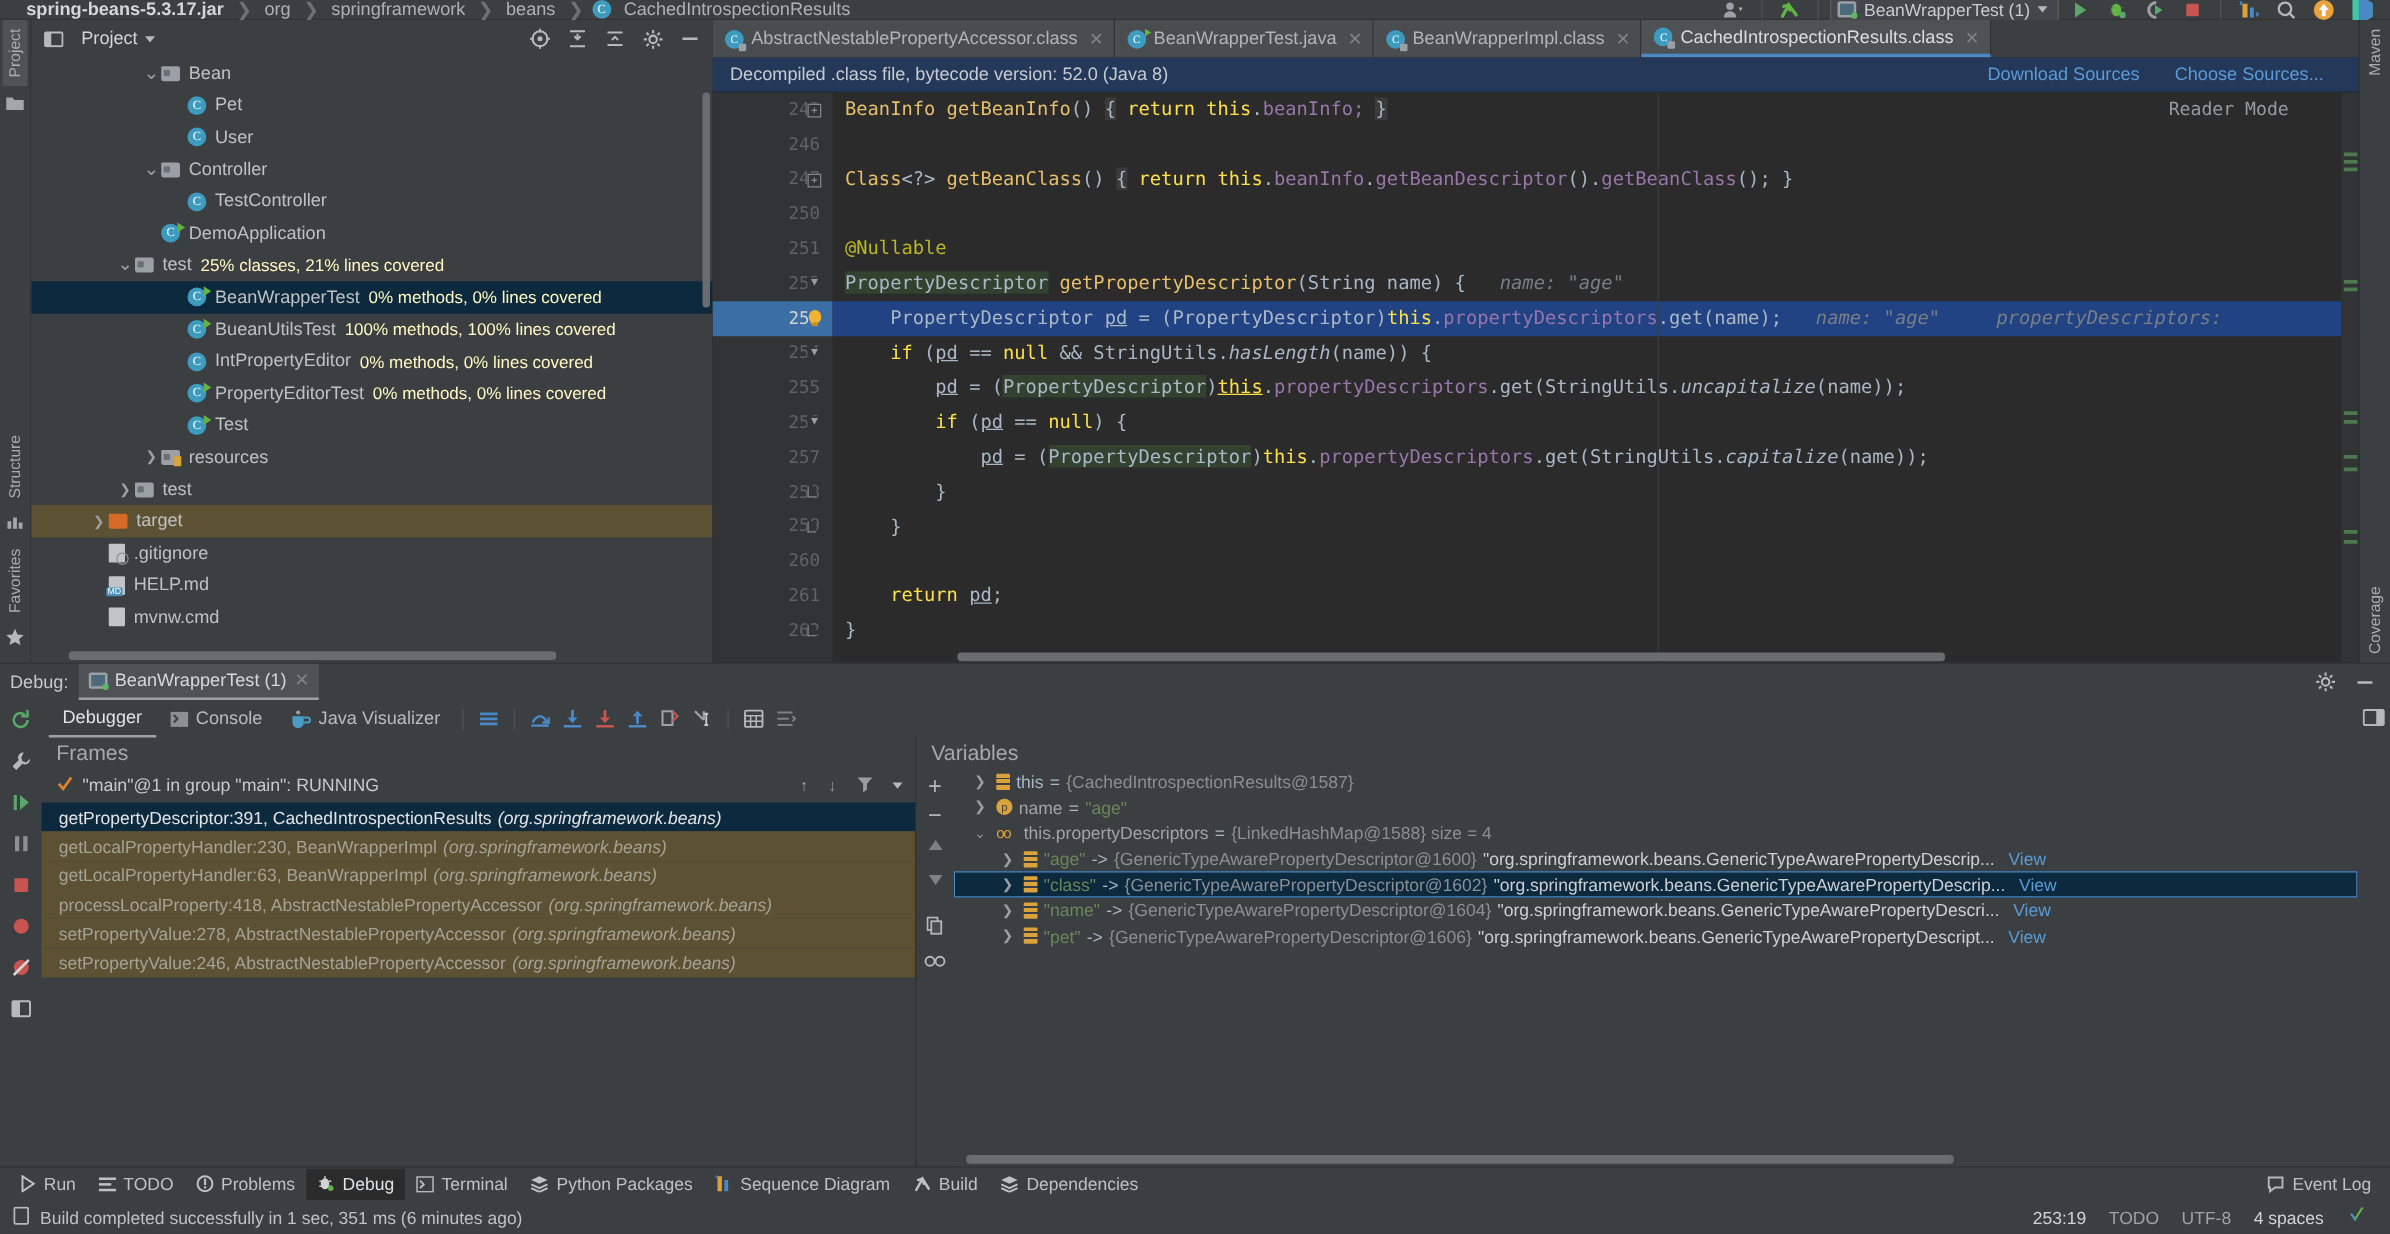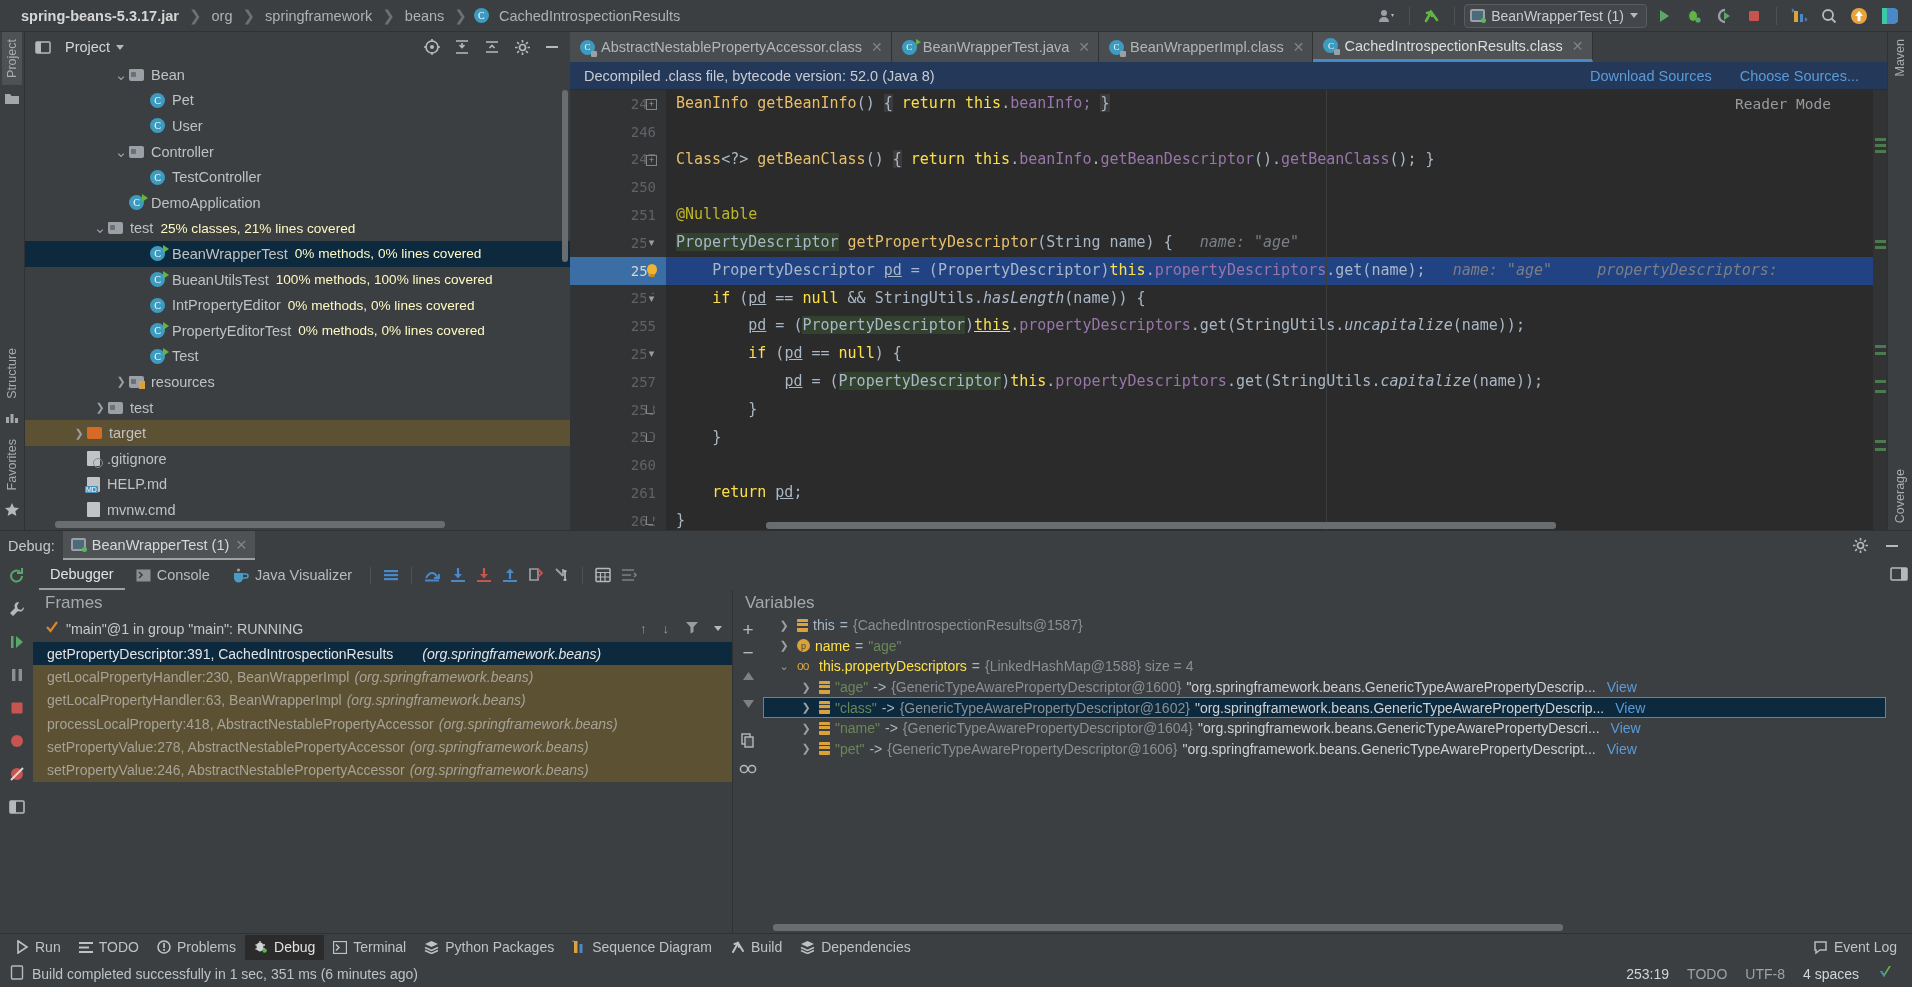--- a/index.html
+++ b/index.html
@@ -8,21 +8,21 @@
     background: #3c3f41;
     font-family: "Liberation Sans", sans-serif;
     font-size: 14px;
     color: #bbbbbb;
     overflow: hidden;
   }
   .app { position: relative; width: 1912px; height: 987px; display: flex; flex-direction: column; }
 
   
   .topbar {
-    height: 32px; background: #3c3f41; display: flex; align-items: center;
+    height: 16px; background: #3c3f41; display: flex; align-items: center;
     padding: 0 6px; flex: none; border-bottom: 1px solid #323232;
   }
   .crumbs { display: flex; align-items: center; gap: 2px; flex: 1; padding-left: 12px; }
   .crumb { color: #afb1b3; font-size: 14.5px; padding: 1px 3px; white-space: nowrap; }
   .crumb.bold { font-weight: bold; color: #d6d6d6; }
   .crumb-sep { color: #6e7174; font-size: 15px; padding: 0 5px; }
   .topbar-right { display: flex; align-items: center; gap: 4px; padding-right: 4px; }
   .tb-btn { width: 26px; height: 24px; display: flex; align-items: center; justify-content: center; border-radius: 3px; }
   .tb-sep { width: 1px; height: 18px; background: #4e5254; margin: 0 5px; }
   .runconfig {
@@ -149,35 +149,35 @@
   }
   .dbgtab.active { color:#e0e2e4; border-bottom: 2px solid #9ea1a3; }
   .tb-div { width:1px; height:17px; background:#4e5254; margin: 0 7px; }
   .dbg-split { flex:1; display:flex; min-height:0; }
   .frames-pane { width: 700px; flex:none; display:flex; flex-direction:column; border-right:1px solid #2f3133; }
   .pane-title { height: 25px; display:flex; align-items:center; padding-left:12px; font-size:17px; color:#a6a9ab; }
   .frames-list { flex:1; overflow:hidden; position:relative; }
   .thread-row { height: 27px; display:flex; align-items:center; gap:7px; padding-left:12px; font-size:14.2px; color:#c6c8ca; }
   .thread-row .sp { flex:1; }
   .frow { height: 23.3px; display:flex; align-items:center; padding-left:14px; font-size:14px; white-space:nowrap; }
-  .frow.sel { background:#0d293e; color:#e2e4e6;gap:24px; }
+  .frow.sel { background:#0d293e; color:#e2e4e6; }
   .frow.dim { background:#5d5134; color:#a5a296; }
   .frow.plain { color:#c6c8ca; }
   .frow em { font-style: italic; padding-left: 5px; }
   .vars-pane { flex:1; display:flex; flex-direction:column; min-width:0; }
   .vars-list { flex:1; overflow:hidden; position:relative; background:#3c3f41; }
   .vrow { height: 20.6px; display:flex; align-items:center; gap:5px; font-size:14px; white-space:nowrap; padding-right:4px; }
   .vrow.sel { background:#0d293e; outline:1px solid #4a88c7; outline-offset:-1px; }
   .vexp { width:16px; display:flex; align-items:center; justify-content:center; color:#9b9fa1; font-size:11px; flex:none; }
   .vicon { width:11px; height:13px; flex:none; position:relative; }
   .vicon.obj { background:linear-gradient(#d9a23a 0 3px,#3c3f41 3px 4.5px,#d9a23a 4.5px 7.5px,#3c3f41 7.5px 9px,#d9a23a 9px 13px); border-radius:1px;}
   .vicon.param { border-radius:50%; background:#d9a23a; width:13px; color:#3c3f41; font-size:9px; display:flex;align-items:center;justify-content:center; }
   .vicon.map { color:#d9a23a; font-size:12px; line-height:12px; width:17px; letter-spacing:-1px; }
   .vname { color:#a9b7c6; }
-  .vname.field { color:#fde047; }
+  .vname.field { color:#a3a3a3; }
   .vname.key { color:#6a8759; }
   .veq { color:#a9b7c6; }
   .vval { color:#8b8f93; }
   .vval.str { color:#6a8759; }
   .vval.white { color:#cdd0d3; }
   .vlink { color:#5a9bd8; }
   .vars-hscroll { position:absolute; left:10px; bottom:2px; height:7px; width:790px; background:#6a6d6f; border-radius:3px; }
   .vars-side { width:30px; flex:none; display:flex; flex-direction:column; align-items:center; gap:11px; padding-top:8px; }
 
   

